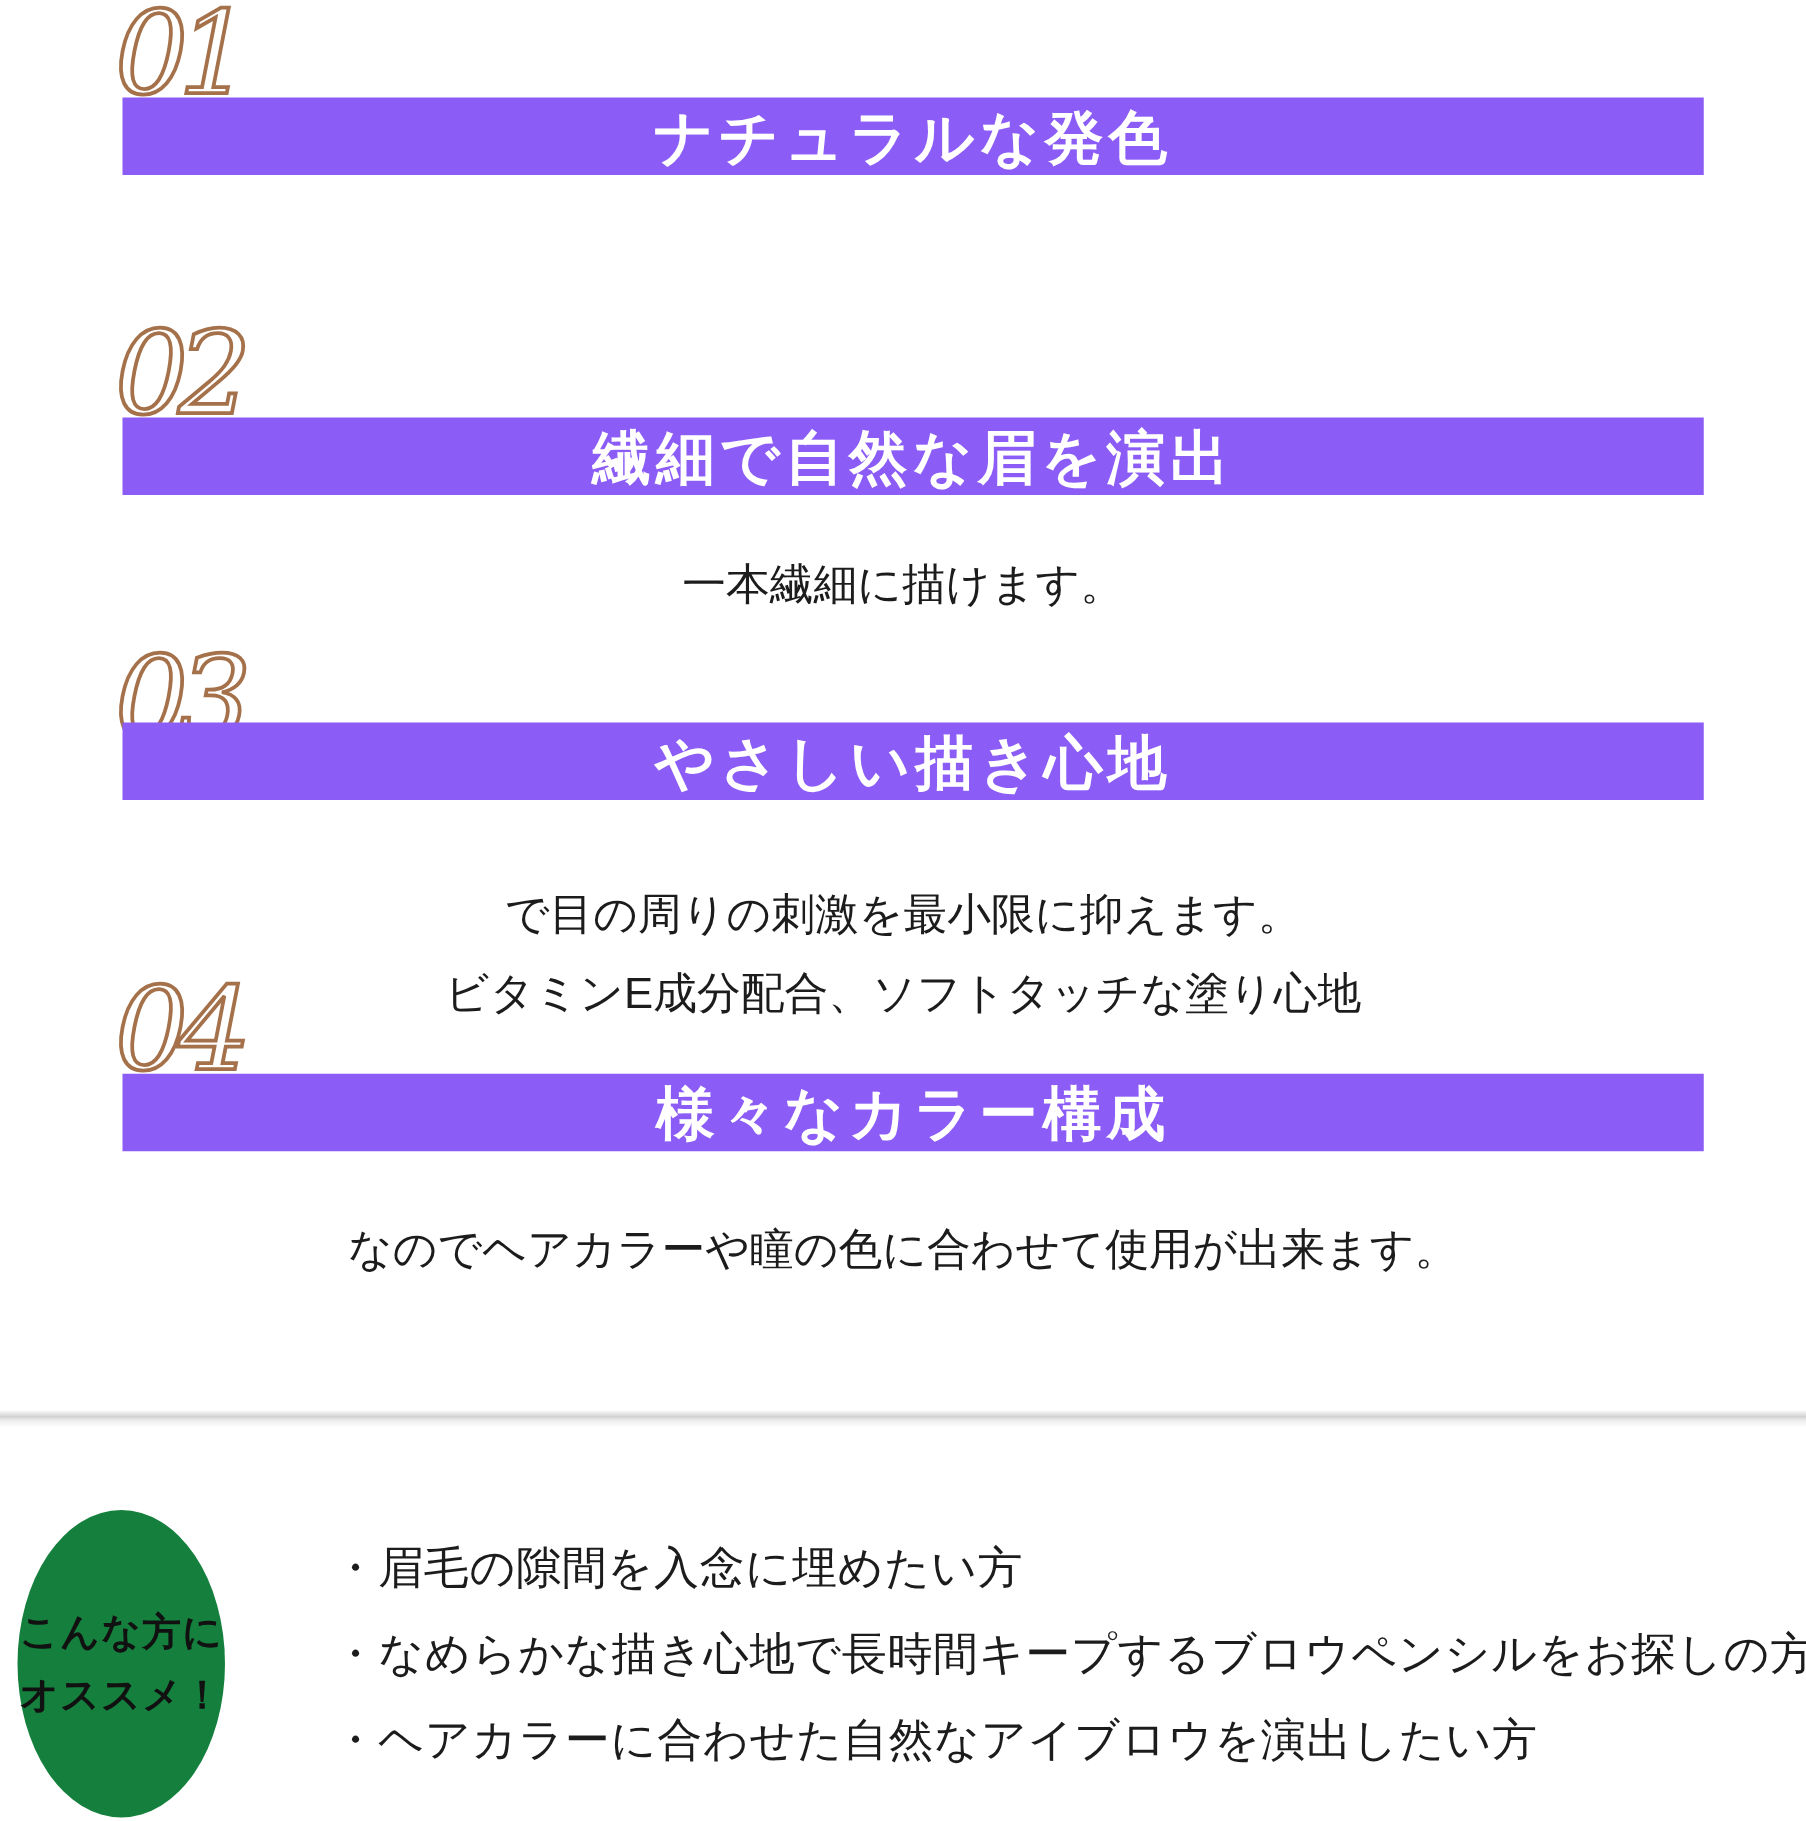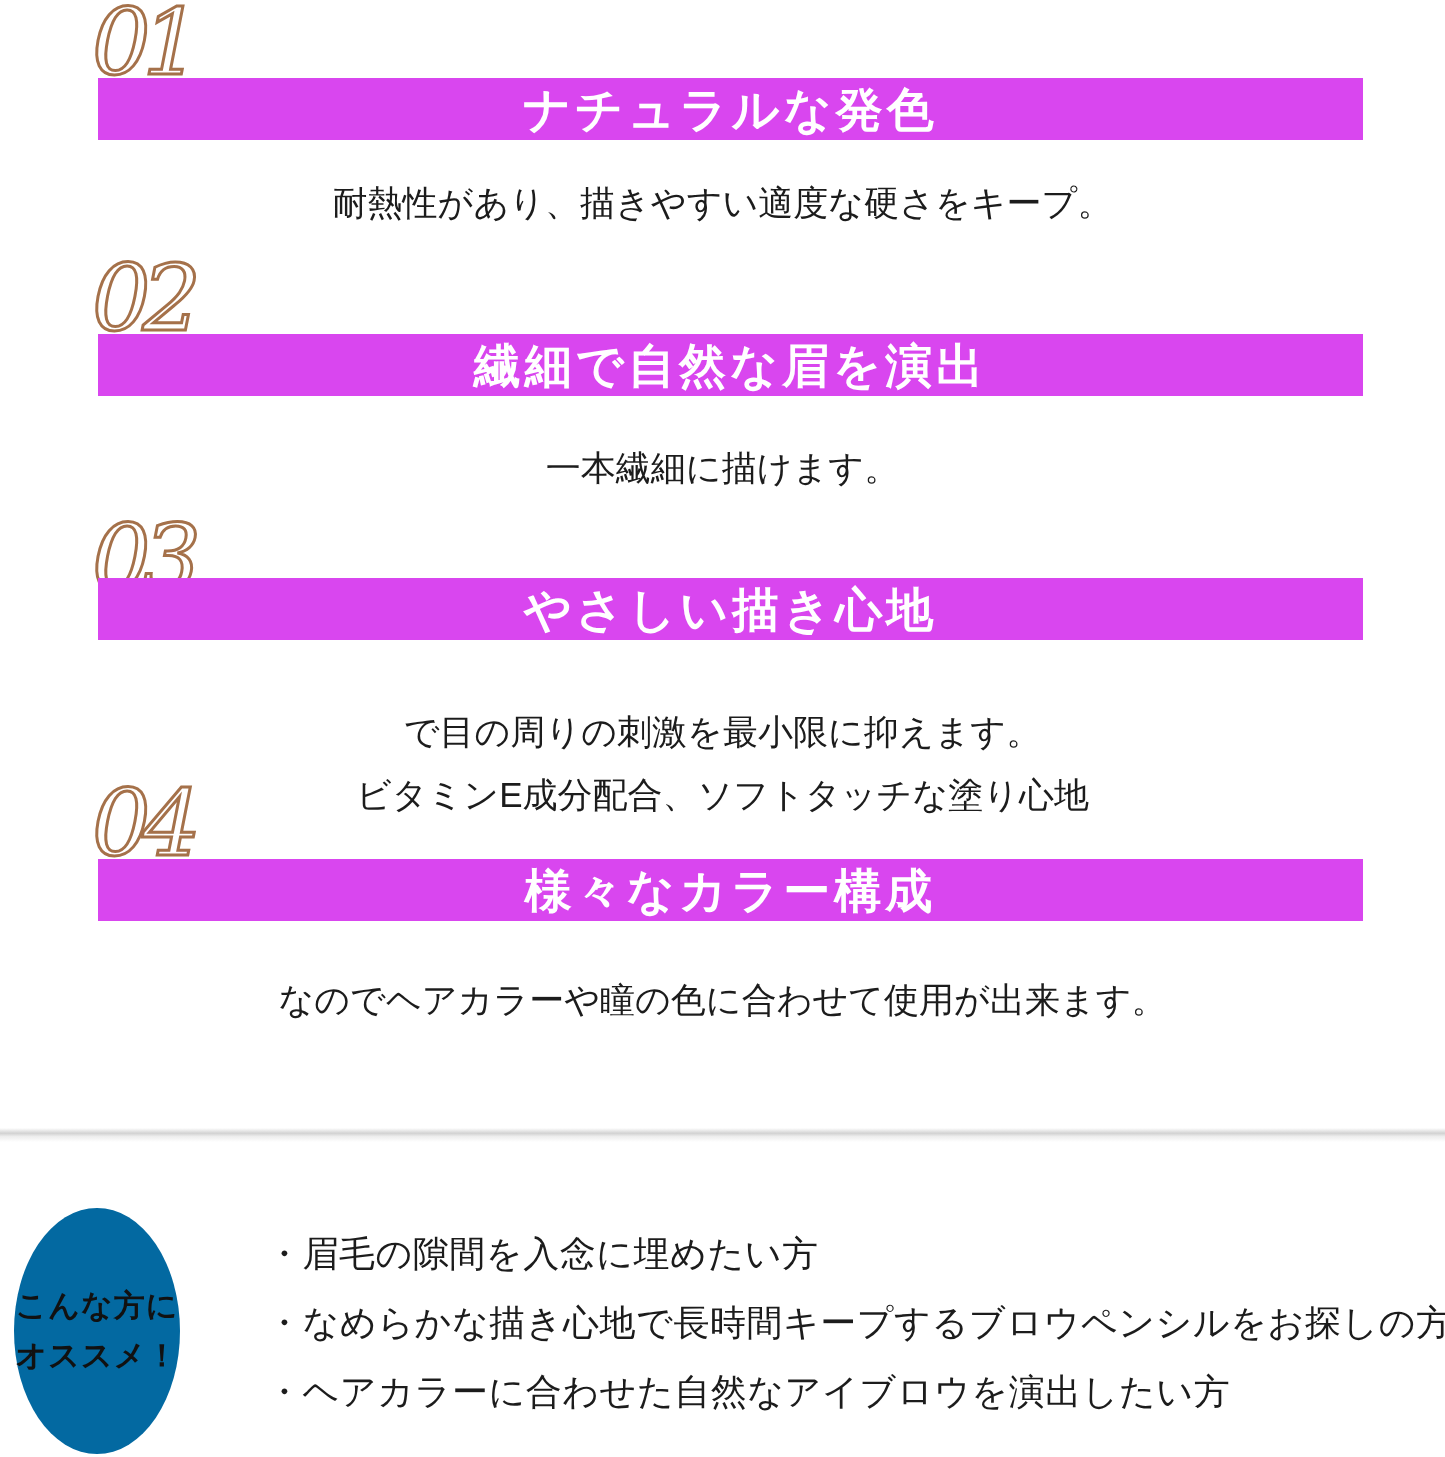--- a/index.html
+++ b/index.html
@@ -2,21 +2,21 @@
 <html><head>
 <meta charset="utf-8">
 <style>
   html,body{margin:0;padding:0;background:#ffffff;}
   .canvas{
     position:relative;width:1445px;height:1457px;background:#ffffff;
     overflow:hidden;font-family:"Liberation Sans",sans-serif;color:#1c1c1c;
   }
   
   .banner{
-    position:absolute;left:98px;width:1265px;height:62px;background:#d946ef;
+    position:absolute;left:98px;width:1265px;height:62px;background:#8b5cf6;
     display:flex;align-items:center;justify-content:center;
   }
   .banner-text{
     color:#ffffff;font-weight:bold;font-size:47px;letter-spacing:4px;line-height:1;
   }
   .num{position:absolute;left:88px;width:230px;height:100px;}
   .s1 .banner{top:78px}  .s1 .num{top:-12px}  .s1 .body{top:171px}
   .s2 .banner{top:334px} .s2 .num{top:244px}  .s2 .body{top:436px}
   .s3 .banner{top:578px} .s3 .num{top:504px}  .s3 .body{top:700px}
   .s4 .banner{top:859px} .s4 .num{top:769px}  .s4 .body{top:968px}
@@ -25,21 +25,21 @@
     font-size:35px;line-height:63px;color:#1c1c1c;white-space:nowrap;
   }
   
   .divider{
     position:absolute;left:0;top:1128px;width:1445px;height:14px;
     background:linear-gradient(to bottom,#ffffff 0%,#d2d2d2 38%,#ededed 60%,#ffffff 100%);
   }
   
   .badge{
     position:absolute;left:14px;top:1208px;width:166px;height:246px;
-    background:#0369a1;border-radius:50%;
+    background:#15803d;border-radius:50%;
     display:flex;flex-direction:column;align-items:center;justify-content:center;
   }
   .badge-line{
     font-size:31px;font-weight:bold;color:#111111;line-height:1.6;
     letter-spacing:1px;white-space:nowrap;
   }
   .bullets{position:absolute;left:266px;top:1230px;}
   .bullet{
     font-size:36px;color:#1c1c1c;line-height:48px;margin-bottom:21px;
     white-space:nowrap;letter-spacing:0.5px;
@@ -55,21 +55,20 @@
 <div class="canvas">
 
   <div class="section s1">
     <svg class="num" viewBox="0 0 230 100">
       <text x="4" y="86" font-size="92" letter-spacing="-8">01</text>
     </svg>
     <div class="banner">
       <span class="banner-text">ナチュラルな発色</span>
     </div>
     <div class="body">
-      <div>耐熱性があり、描きやすい適度な硬さをキープ。</div>
     </div>
   </div>
 
   <div class="section s2">
     <svg class="num" viewBox="0 0 230 100">
       <text x="4" y="86" font-size="92" letter-spacing="-8">02</text>
     </svg>
     <div class="banner">
       <span class="banner-text">繊細で自然な眉を演出</span>
     </div>

